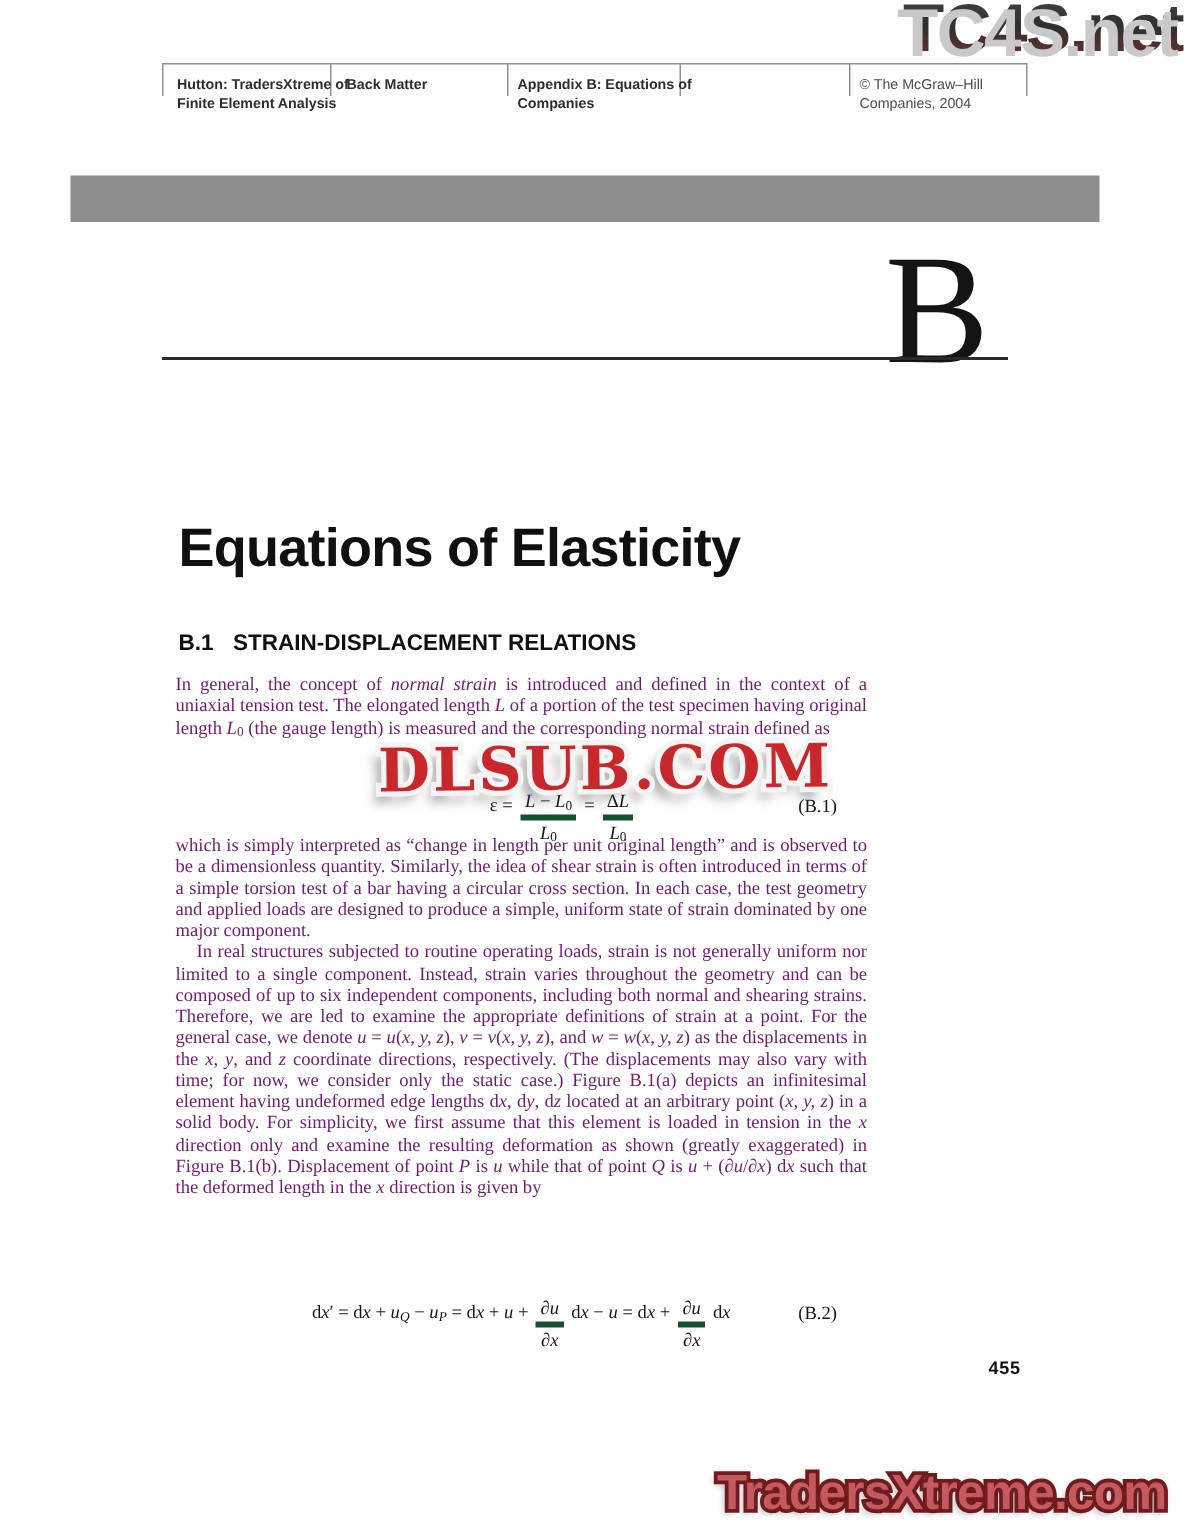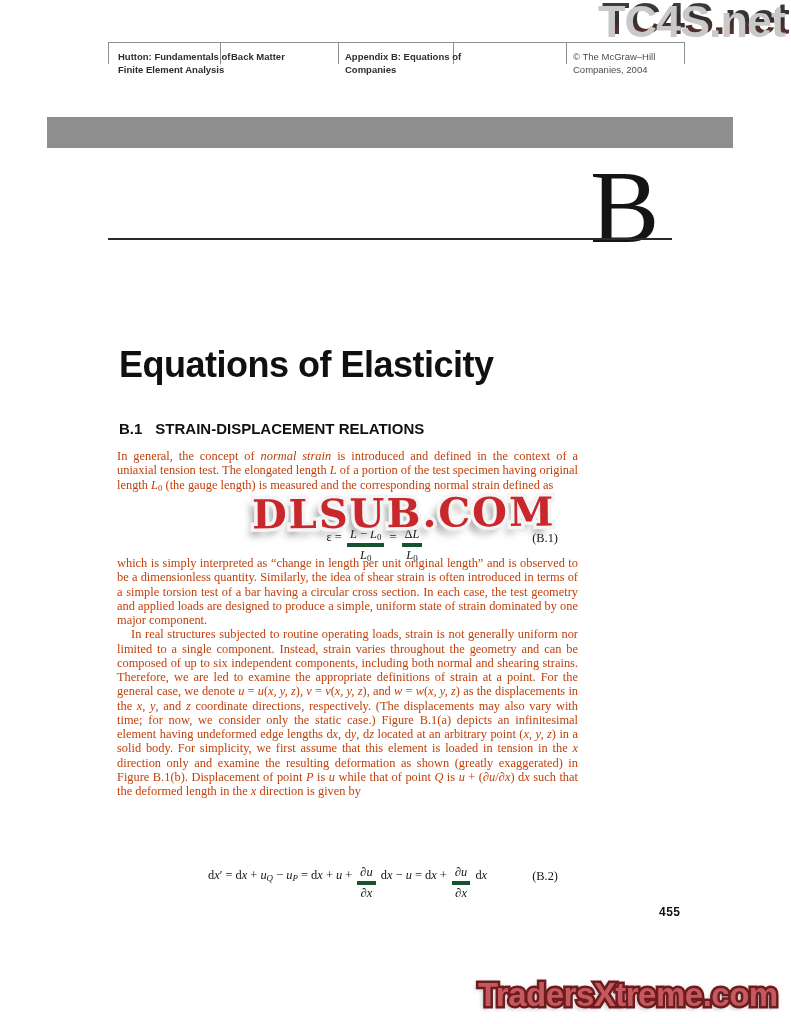--- a/index.html
+++ b/index.html
@@ -46,21 +46,21 @@
 
   
   .page-title{position:absolute;left:119px;top:344px;font-family:"Liberation Sans",sans-serif;
               font-weight:bold;font-size:36px;letter-spacing:-0.5px;color:#101010;white-space:nowrap;}
   .sec-head{position:absolute;left:119px;top:420px;font-family:"Liberation Sans",sans-serif;
             font-weight:bold;font-size:15px;color:#101010;white-space:nowrap;}
   .sec-head .secnum{margin-right:13px;}
 
   
   .body-text{position:absolute;left:117px;width:461px;font-size:12.4px;line-height:14.25px;
-             text-align:justify;color:#c2410c;}
+             text-align:justify;color:#701a75;}
   .body-text p{margin:0;}
   .body-text p.indent{text-indent:14px;}
   .it{font-style:italic;}
   .sb{font-size:72%;vertical-align:-0.22em;}
 
   
   .eqrow{position:absolute;left:117px;width:461px;display:flex;align-items:center;
          font-size:12.4px;color:#161616;}
   .eqcontent{flex:1;text-align:center;}
   .eqlabel{position:absolute;right:20px;top:50%;transform:translateY(-50%);}
@@ -78,21 +78,21 @@
 
   <div class="hdr-rule"></div>
   <div class="tick" style="left:108px"></div>
   <div class="tick" style="left:220px"></div>
   <div class="tick" style="left:338px"></div>
   <div class="tick" style="left:453px"></div>
   <div class="tick" style="left:566px"></div>
   <div class="tick" style="left:684px"></div>
 
   <div class="hcol" style="left:118px">
-    <div>Hutton: Fundamentals of</div>
+    <div>Hutton: TradersXtreme of</div>
     <div>Finite Element Analysis</div>
   </div>
   <div class="hcol" style="left:231px">Back Matter</div>
   <div class="hcol" style="left:345px">
     <div>Appendix B: Equations of</div>
     <div>Companies</div>
   </div>
   <div class="hcol light" style="left:573px">
     <div>© The McGraw–Hill</div>
     <div>Companies, 2004</div>

